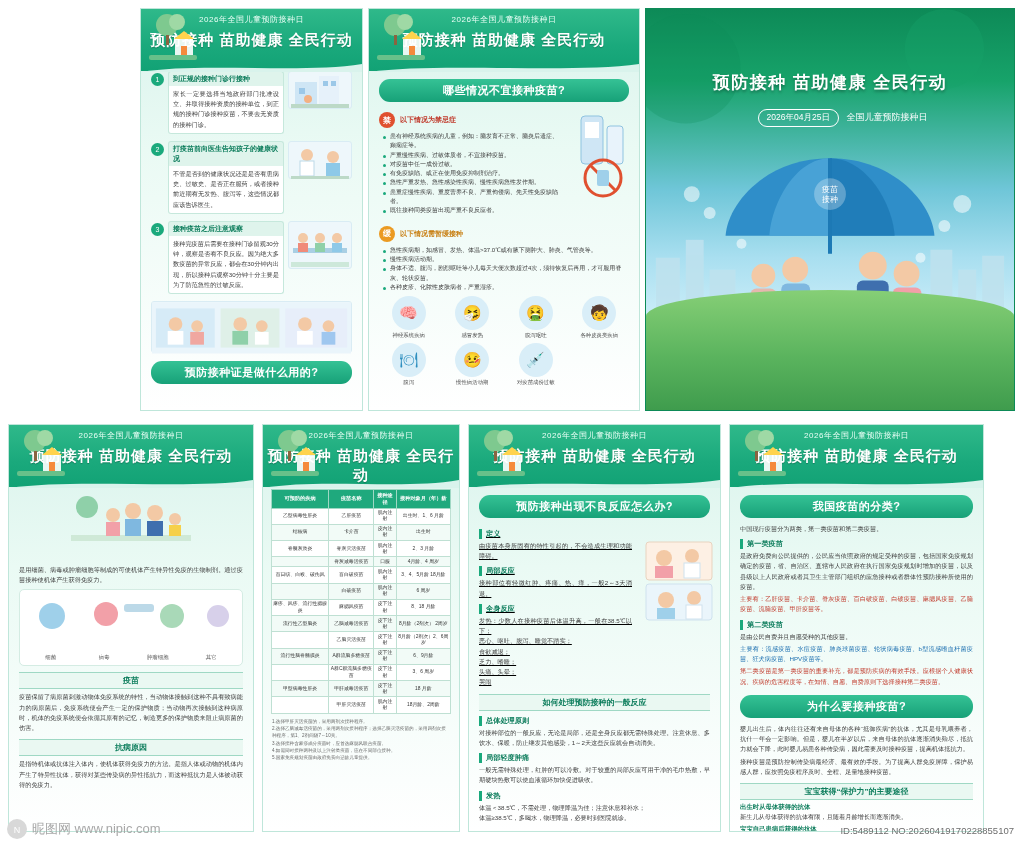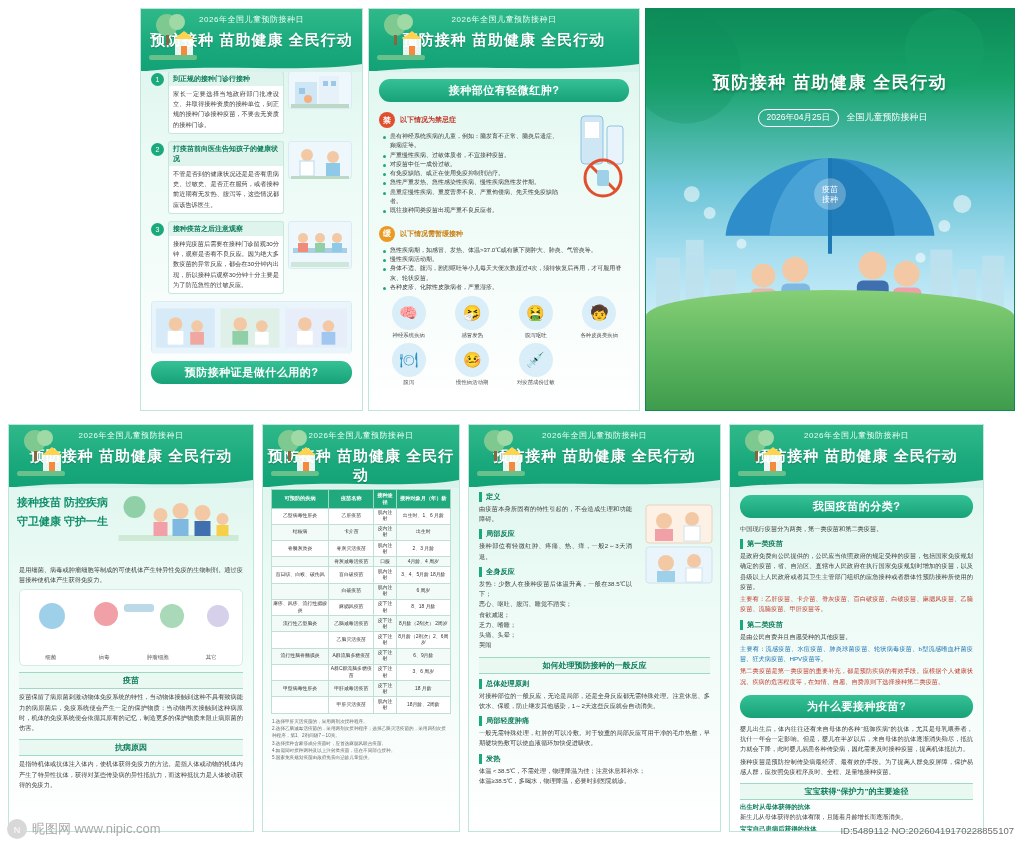--- a/index.html
+++ b/index.html
@@ -299,21 +299,21 @@
         <rect x="34" y="35" width="6" height="9" fill="#f58a3c"></rect>
         <rect x="2" y="44" width="48" height="5" rx="2" fill="#68c08a"></rect>
       </svg>
       <div class="sub">2026年全国儿童预防接种日</div>
       <div class="main">预防接种 苗助健康 全民行动</div>
       <svg class="wave" viewBox="0 0 272 10" preserveAspectRatio="none">
         <path d="M0,10 C70,0 200,12 272,2 L272,10 Z" fill="#d9f3ec"></path>
       </svg>
     </div>
 
-    <div class="sect-title">接种部位有轻微红肿?</div>
+    <div class="sect-title">哪些情况不宜接种疫苗?</div>
 
     <div style="display:flex;">
       <div style="flex:1 1 auto;">
         <div class="tagrow">
           <div class="tag jin">禁</div>
           <div class="tagtxt">以下情况为禁忌症</div>
         </div>
         <ul class="dots">
           <li>患有神经系统疾病的儿童，例如：脑发育不正常、脑炎后遗症、癫痫症等。</li>
           <li>严重慢性疾病、过敏体质者，不宜接种疫苗。</li>
@@ -445,24 +445,20 @@
         <rect x="2" y="44" width="48" height="5" rx="2" fill="#68c08a"></rect>
       </svg>
       <div class="sub">2026年全国儿童预防接种日</div>
       <div class="main">预防接种 苗助健康 全民行动</div>
       <svg class="wave" viewBox="0 0 246 10" preserveAspectRatio="none">
         <path d="M0,10 C70,0 180,12 246,2 L246,10 Z" fill="#d9f3ec"></path>
       </svg>
     </div>
 
     <div style="display:flex; align-items:flex-start; margin:6px 8px 0 8px;">
-      <div style="flex:0 0 95px;">
-        <div style="font-size:11px; color:#0f8f69; font-weight:bold; line-height:1.7;">接种疫苗  防控疾病</div>
-        <div style="font-size:11px; color:#0f8f69; font-weight:bold; line-height:1.7;">守卫健康  守护一生</div>
-      </div>
       <div style="flex:1 1 auto;">
         <svg viewBox="0 0 128 64" width="100%" height="64">
           <circle cx="20" cy="14" r="11" fill="#8fd0a9"></circle>
           <rect x="4" y="42" width="120" height="6" fill="#cfe9d7"></rect>
           <circle cx="46" cy="22" r="7" fill="#f3c9a5"></circle>
             <rect x="39" y="29" width="14" height="14" fill="#f2a0a8"></rect>
           <circle cx="66" cy="18" r="8" fill="#f3c9a5"></circle>
             <rect x="58" y="26" width="16" height="17" fill="#7fb8e0"></rect>
           <circle cx="88" cy="20" r="8" fill="#f3c9a5"></circle>
             <rect x="80" y="28" width="16" height="15" fill="#3f6fae"></rect>
@@ -627,23 +623,24 @@
         <rect x="34" y="35" width="6" height="9" fill="#f58a3c"></rect>
         <rect x="2" y="44" width="48" height="5" rx="2" fill="#68c08a"></rect>
       </svg>
       <div class="sub">2026年全国儿童预防接种日</div>
       <div class="main">预防接种 苗助健康 全民行动</div>
       <svg class="wave" viewBox="0 0 253 10" preserveAspectRatio="none">
         <path d="M0,10 C70,0 180,12 253,2 L253,10 Z" fill="#d9f3ec"></path>
       </svg>
     </div>
 
+    <div class="sect-title">预防接种出现不良反应怎么办?</div>
 
     <div style="display:flex;">
-      <div style="flex:1 1 auto;">
+      <div style="flex:1 1 auto;text-decoration:underline;">
         <div class="subhd">定义</div>
         <p class="body-txt" style="margin:0 10px;">由疫苗本身所固有的特性引起的，不会造成生理和功能障碍。</p>
         <div class="subhd">局部反应</div>
         <p class="body-txt" style="margin:0 10px;">接种部位有轻微红肿、疼痛、热、痒，一般2～3天消退。</p>
         <div class="subhd">全身反应</div>
         <p class="body-txt" style="margin:0 10px; white-space:pre-line;">发热：少数人在接种疫苗后体温升高，一般在38.5℃以下；
 恶心、呕吐、腹泻、睡觉不踏实；
 食欲减退；
 乏力、嗜睡；
 头痛、头晕；

